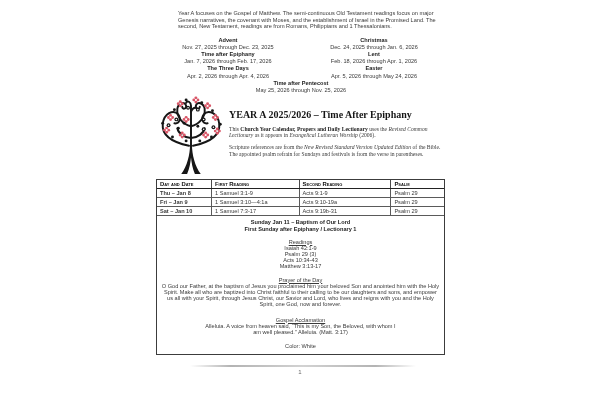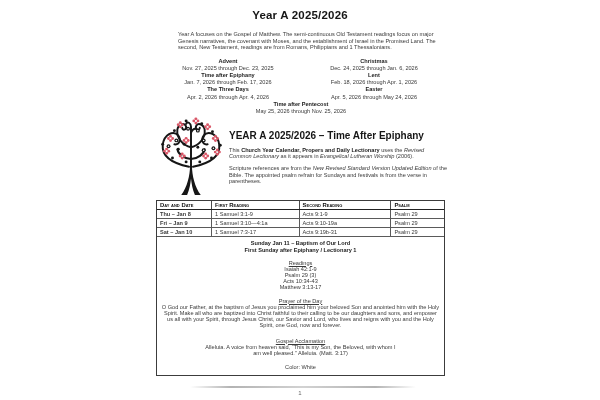--- a/index.html
+++ b/index.html
@@ -19,21 +19,21 @@
   }
   .seasons {
     margin: 7px 0 0 155px; width: 292px;
     font-size: 5.6px; line-height: 7.1px; text-align: center;
   }
   .seasons-cols { display: flex; }
   .seasons-col { width: 50%; }
   .season-name { font-weight: bold; color: #222; }
   .logo-row { margin: 2px 0 0 156px; width: 292px; display: flex; align-items: flex-start; }
   .tree-svg { width: 70px; height: 80px; flex: 0 0 auto; }
-  .sect-text { padding-top: 13px; margin-left: 3px; width: 219px; }
+  .sect-text { padding-top: 13px; margin-left: 3px; width: 219px; font-family: Liberation Serif, serif; }
   .sect-heading { font-size: 10px; font-weight: bold; color: #161616; margin-bottom: 6px; white-space: nowrap; }
   .sect-para { font-size: 5.6px; line-height: 6.3px; margin-bottom: 6px; }
   .sect-para .b { font-weight: bold; color: #222; }
   .sect-para .i { font-style: italic; }
   .box { margin: 3px 0 0 156px; width: 289px; border: 1.5px solid #3c3c3c; background: #fff; }
   table.readings { width: 100%; border-collapse: collapse; font-size: 5.6px; table-layout: fixed; }
   table.readings th {
     text-align: left; font-weight: bold; color: #111; padding: 1.5px 3px 1px;
     font-variant: small-caps; font-size: 5.9px;
     border-bottom: 1.4px solid #222; border-right: .8px solid #4a4a4a;
@@ -58,21 +58,20 @@
     margin: 10px 0 0 190px; width: 226px; height: 2px; border-radius: 1px;
     background: linear-gradient(90deg, rgba(185,185,185,0) 0%, #b3b3b3 18%, #d2d2d2 50%, #b3b3b3 82%, rgba(185,185,185,0) 100%);
   }
   .page-num { text-align: center; font-size: 6px; color: #666; margin-top: 2px; }
 </style>
 </head>
 <body>
 
 <div class="page">
 
-  <div class="doc-title">Year A 2025/2026</div>
 
   <div class="intro">Year A focuses on the Gospel of Matthew. The semi-continuous Old Testament readings focus on major Genesis narratives, the covenant with Moses, and the establishment of Israel in the Promised Land. The second, New Testament, readings are from Romans, Philippians and 1 Thessalonians.</div>
 
   <div class="seasons">
     <div class="seasons-cols">
       <div class="seasons-col">
         <div class="season-name">Advent</div>
         <div class="season-dates">Nov. 27, 2025 through Dec. 23, 2025</div>
         <div class="season-name">Time after Epiphany</div>
         <div class="season-dates">Jan. 7, 2026 through Feb. 17, 2026</div>

